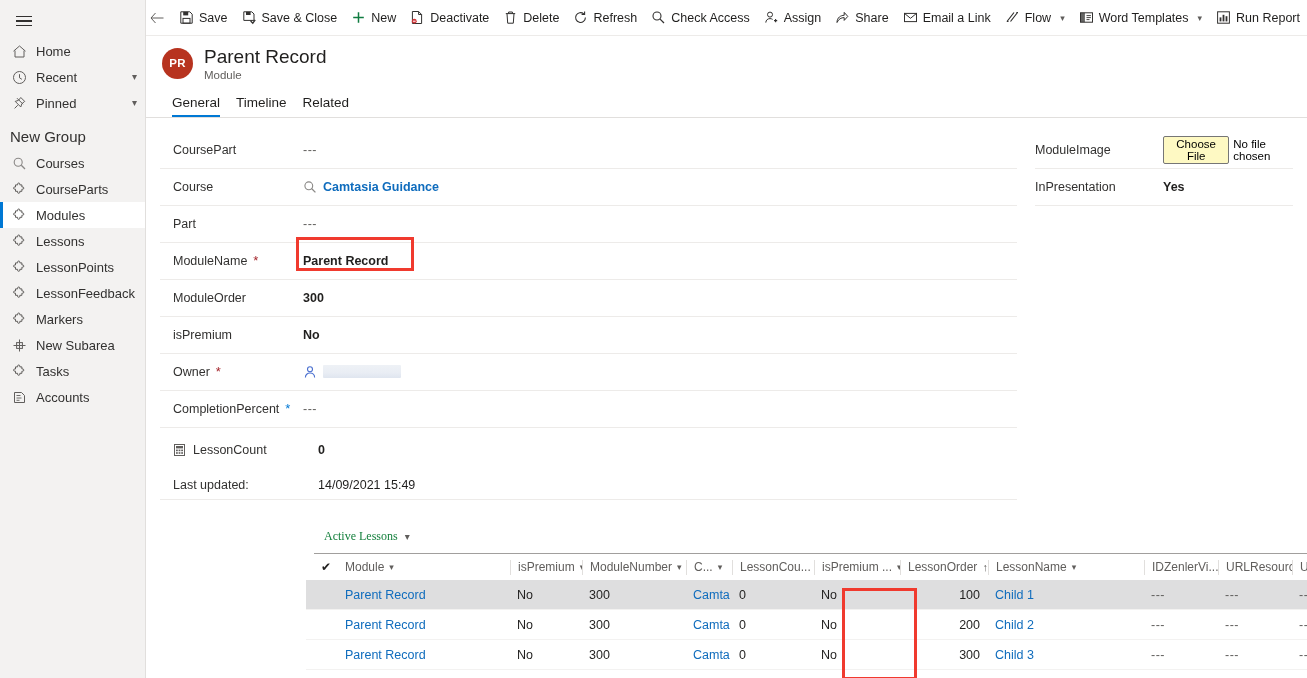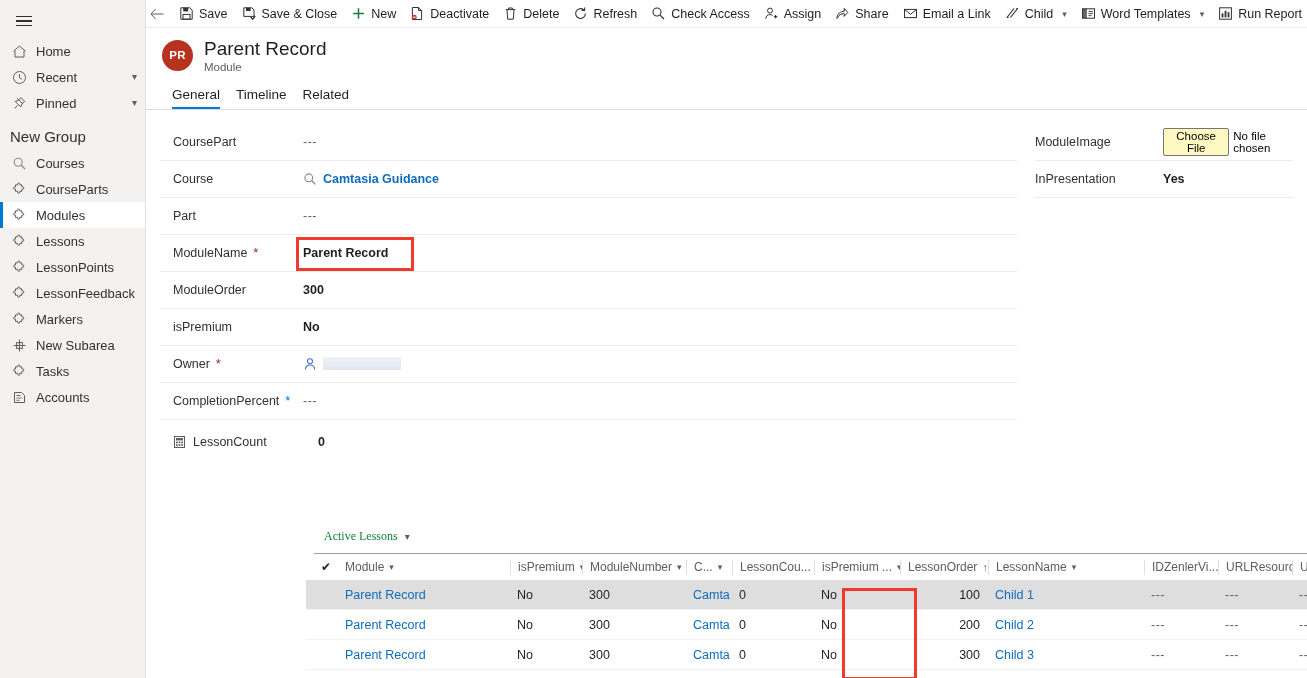--- a/index.html
+++ b/index.html
@@ -53,21 +53,21 @@
     height: 28px; display: flex; align-items: center;
     padding-left: 10px; font-size: 15px; color: #323130;
     margin-top: 6px;
   }
 
   
   .main { flex: 1 1 auto; height: 678px; position: relative; background: #fff; overflow: hidden; }
 
   
   .cmdbar {
-    height: 28px; display: flex; align-items: center;
+    height: 36px; display: flex; align-items: center;
     padding-left: 4px; border-bottom: 1px solid #edebe9;
     background: #fff; white-space: nowrap;
   }
   .cmd-back {
     width: 30px; height: 26px; display:flex; align-items:center; justify-content:center;
     color:#605e5c; cursor:pointer; font-size: 15px;
   }
   .cmd-divider { width: 1px; height: 18px; background: #e1dfdd; margin: 0 4px; }
   .cmd-btn {
     display: flex; align-items: center; height: 26px;
@@ -420,21 +420,21 @@
             </span>
             <span>Email a Link</span>
           </div>
           <div class="cmd-btn">
             <span class="ci">
               <svg width="15" height="15" viewBox="0 0 15 15" fill="none">
                 <path d="M2 11.5 9 2.5M5.5 11.5 12.5 2.5" stroke="#323130" stroke-width="1.2"></path>
                 <path d="M3.5 11.5h-1.6M13 2.5h-1.6" stroke="#323130" stroke-width="1.2"></path>
               </svg>
             </span>
-            <span>Child</span>
+            <span>Flow</span>
             <span class="cchev">▾</span>
           </div>
           <div class="cmd-btn">
             <span class="ci">
               <svg width="15" height="15" viewBox="0 0 15 15" fill="none">
                 <rect x="1.5" y="2.8" width="12" height="9.4" stroke="#323130" stroke-width="1"></rect>
                 <rect x="1.5" y="2.8" width="4.4" height="9.4" fill="#323130" opacity=".75"></rect>
                 <path d="M7.5 5.6h4.4M7.5 7.6h4.4M7.5 9.6h3" stroke="#323130" stroke-width=".9"></path>
               </svg>
             </span>
@@ -566,20 +566,24 @@
                     <rect x="7.2" y="5.6" width="1.8" height="1.6" fill="#605e5c"></rect>
                     <rect x="2" y="8.2" width="1.8" height="1.6" fill="#605e5c"></rect>
                     <rect x="4.6" y="8.2" width="1.8" height="1.6" fill="#605e5c"></rect>
                     <rect x="7.2" y="8.2" width="1.8" height="1.6" fill="#605e5c"></rect>
                   </svg>
               </span>
               <span>LessonCount</span>
             </div>
             <div class="f-value" style="padding-left:15px;">0</div>
           </div>
+          <div class="subfield">
+            <div class="f-label">Last updated:</div>
+            <div class="f-value" style="padding-left:15px;">14/09/2021 15:49</div>
+          </div>
         </div>
 
         <div class="col-right">
           <div class="right-field">
             <div class="rf-label">ModuleImage</div>
             <div class="rf-value">
               <button class="file-btn">Choose File</button>
               <span class="file-none">No file chosen</span>
             </div>
           </div>

